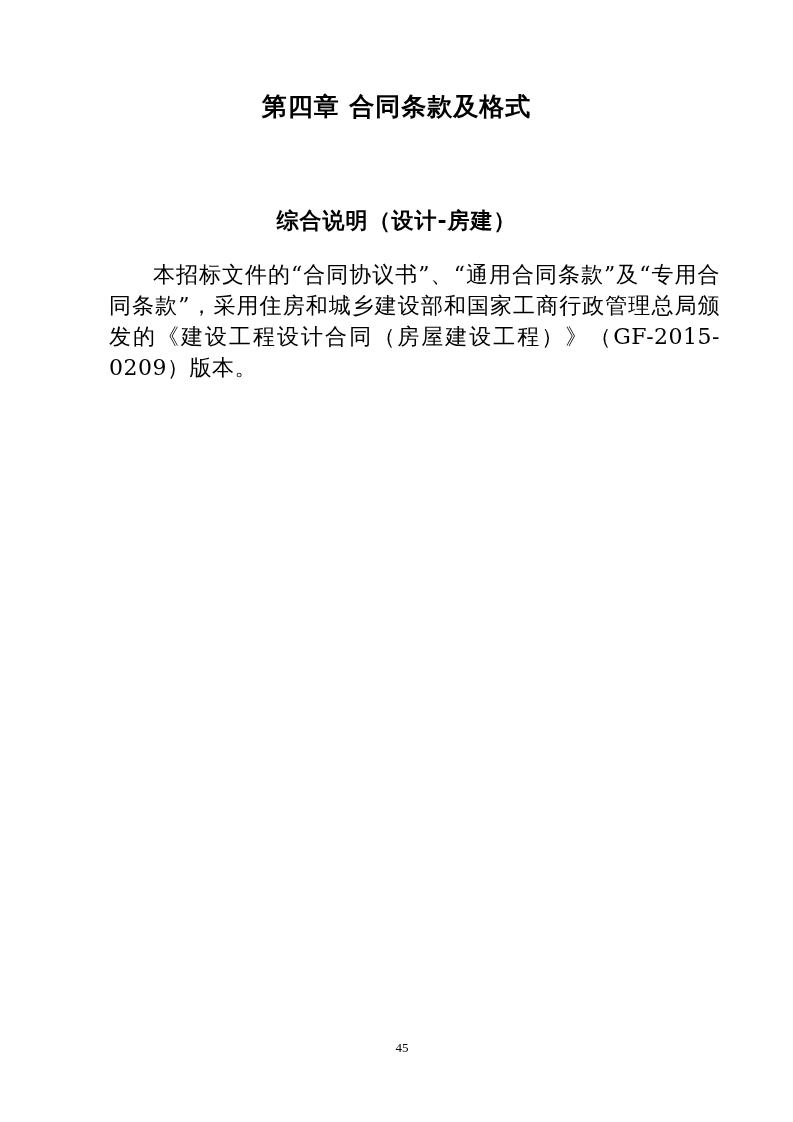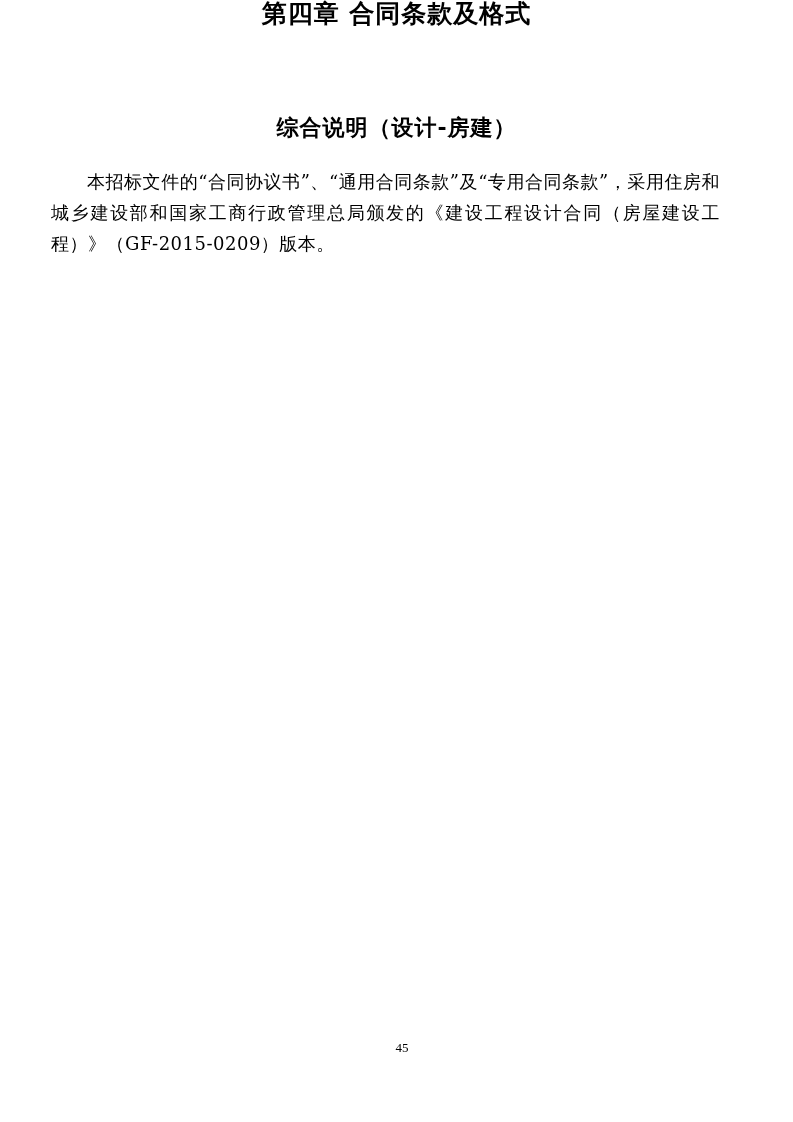--- a/index.html
+++ b/index.html
@@ -13,41 +13,42 @@
     width: 793px;
     height: 1122px;
     margin: 0 auto;
     background: #ffffff;
     color: #000000;
     overflow: hidden;
     font-family: "DejaVu Serif", "Liberation Serif", serif;
   }
   .chapter-title {
     margin: 0;
+    padding-top: 93px;
     text-align: center;
     font-family: "DejaVu Sans", "Liberation Sans", sans-serif;
     font-size: 25px;
     font-weight: 700;
     letter-spacing: 1px;
     line-height: 1.1;
     color: #000000;
   }
   .section-title {
     margin: 88px 0 0 0;
     text-align: center;
     font-family: "DejaVu Sans", "Liberation Sans", sans-serif;
     font-size: 22px;
     font-weight: 700;
     letter-spacing: 1px;
     line-height: 1.1;
     color: #000000;
   }
   .body-paragraph {
-    margin: 26px 73px 0 51px;
-    font-size: 18px;
+    margin: 26px 73px 0 109px;
+    font-size: 22px;
     line-height: 31px;
     text-align: justify;
     text-justify: inter-character;
     text-indent: 2em;
     letter-spacing: 0.5px;
     color: #000000;
   }
   .page-footer {
     position: absolute;
     top: 1040px;

